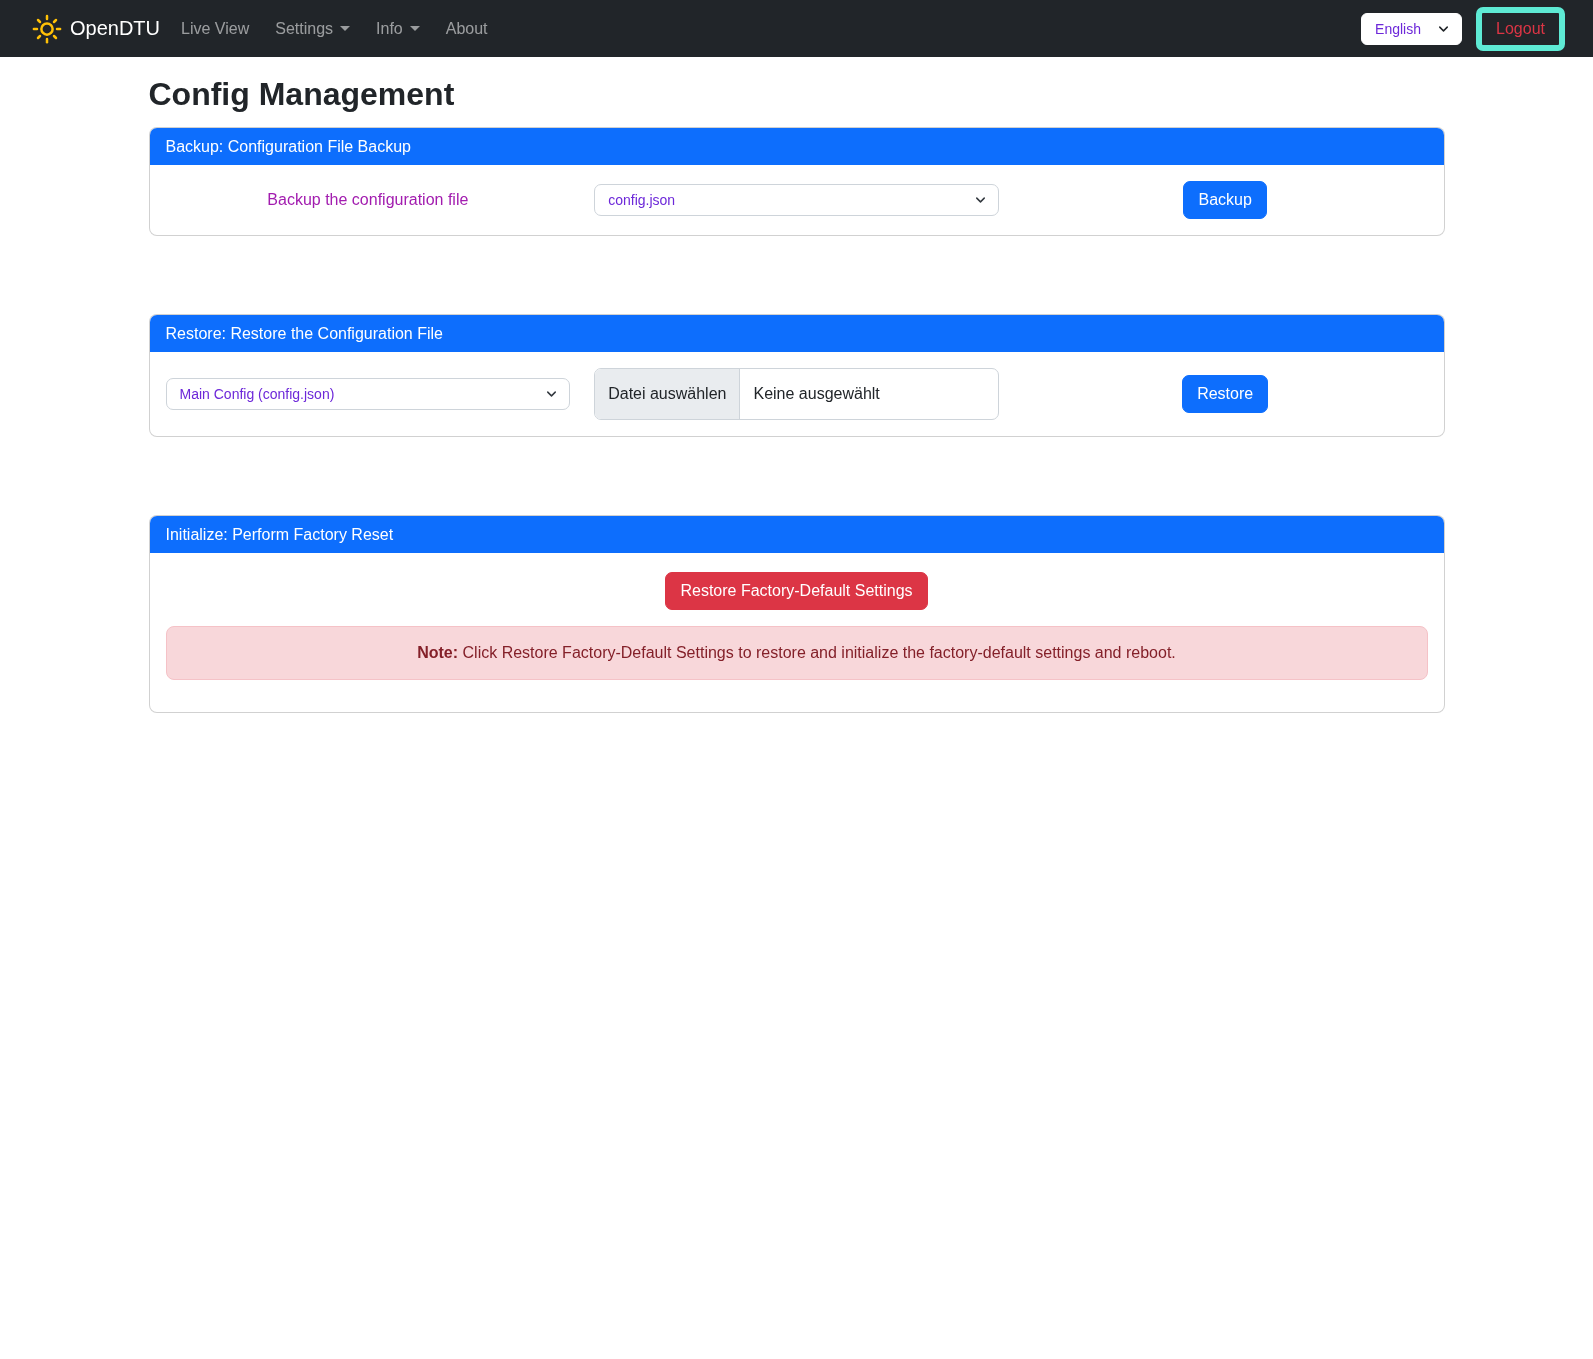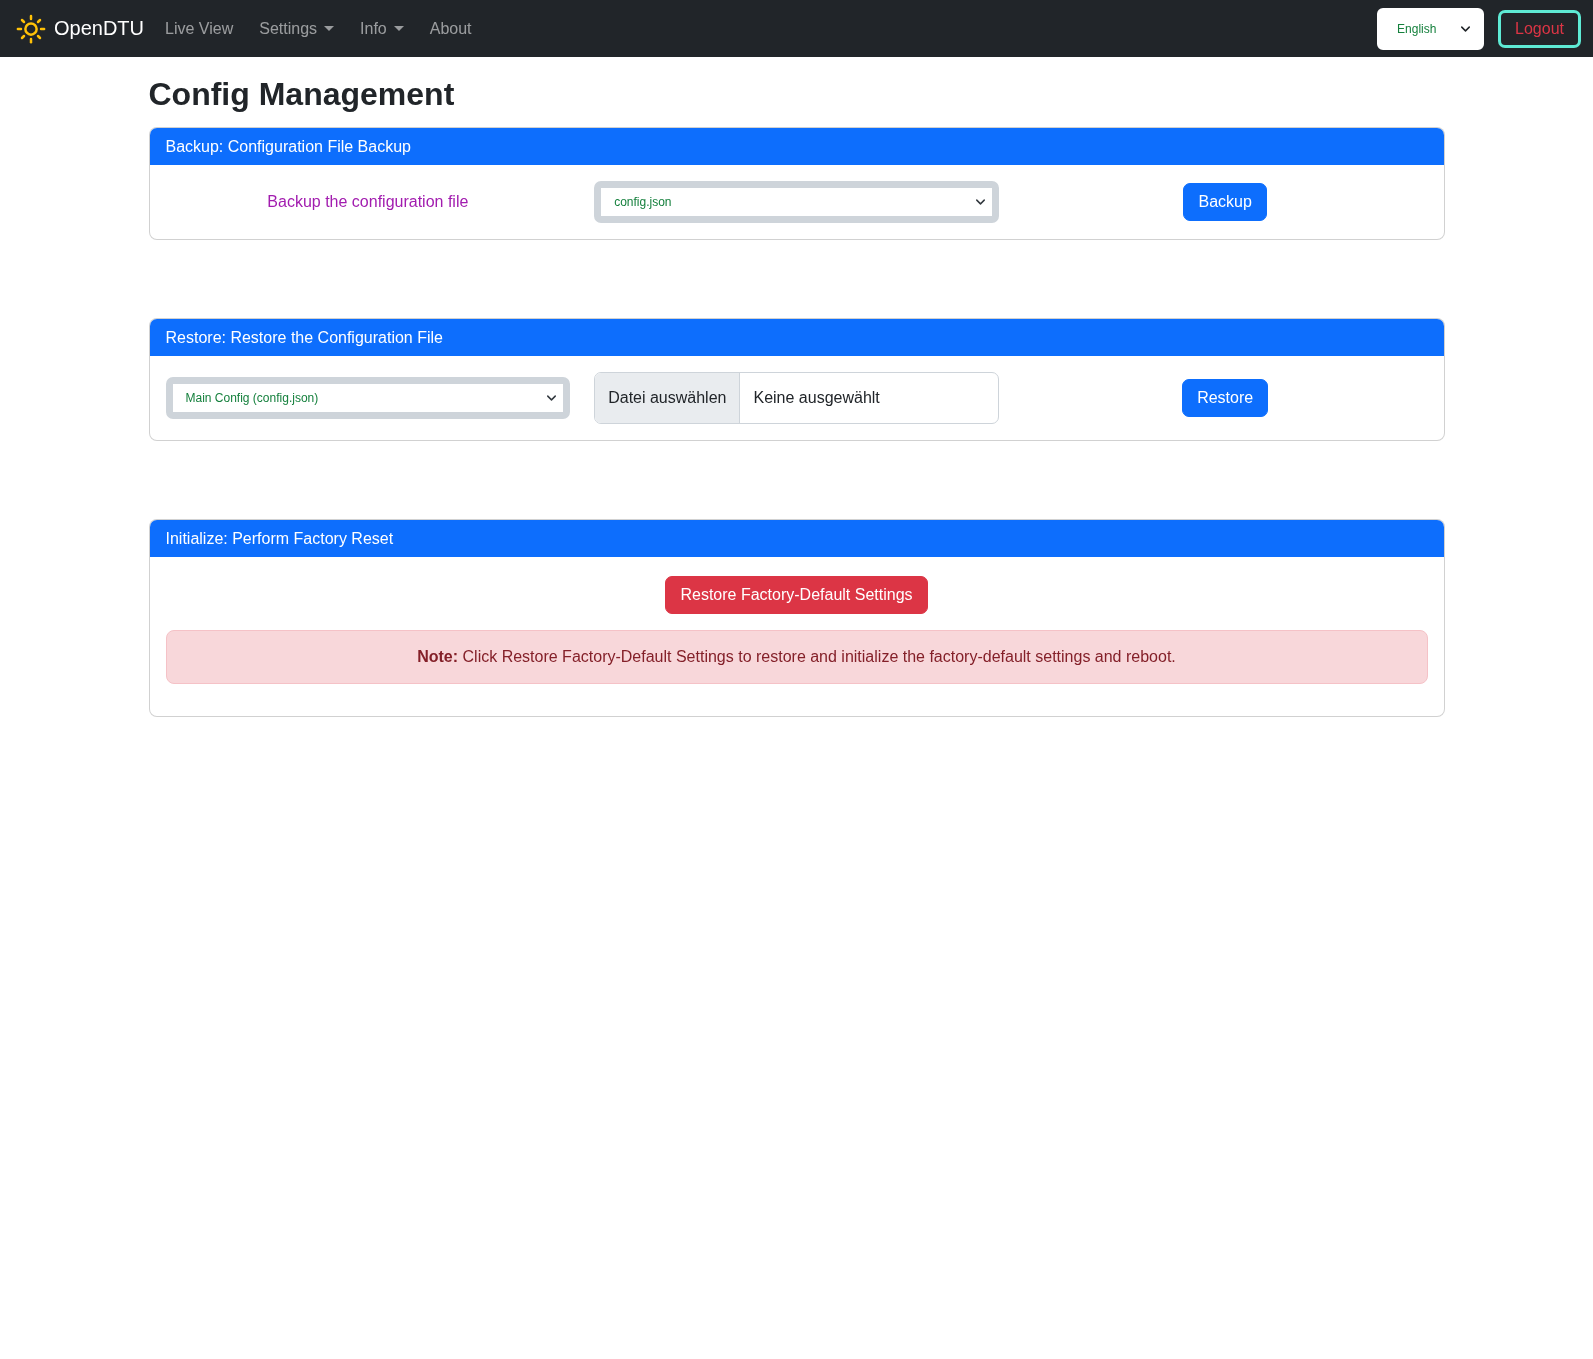--- a/index.html
+++ b/index.html
@@ -11,21 +11,21 @@
   }
   body { min-height: 1359px; width: 1593px; }
 
   
   .navbar {
     height: 57px;
     background: #212529;
     display: flex;
     align-items: center;
     justify-content: space-between;
-    padding: 0 12px;
+    padding: 0 28px;
   }
   .nav-left { display: flex; align-items: center; }
   .brand {
     display: flex; align-items: center; gap: 8px;
     color: #ffffff; font-size: 20px; text-decoration: none;
     padding: 4px 8px 4px 4px; cursor: pointer;
   }
   .brand-icon { display: flex; align-items: center; }
   .nav-link {
     color: rgba(255,255,255,0.55);
@@ -43,44 +43,44 @@
     border-right: 5px solid transparent;
     border-left: 5px solid transparent;
   }
   .nav-right { display: flex; align-items: center; gap: 14px; }
 
   .select-wrap { position: relative; display: inline-block; }
   .select-wrap select {
     appearance: none;
     -webkit-appearance: none;
     font-family: inherit;
-    font-size: 12px;
-    color: #15803d;
+    font-size: 14px;
+    color: #6d28d9;
     background: #ffffff;
-    border: 7px solid #6d28d9;
+    border: 1px solid #6d28d9;
     border-radius: 7px;
     padding: 7px 36px 7px 13px;
     cursor: pointer;
     width: 100%;
   }
   .select-wrap .chev {
     position: absolute;
     right: 11px; top: 50%;
     transform: translateY(-50%);
     pointer-events: none;
     display: flex;
   }
   .lang-select select { border-color: #ffffff; border-radius: 6px; padding-right: 40px; }
 
   .logout-btn {
     font-family: inherit;
     font-size: 16px;
     color: #dc3545;
     background: transparent;
-    border: 3px solid #5eead4;
+    border: 6px solid #5eead4;
     border-radius: 7px;
     padding: 7px 14px;
     cursor: pointer;
   }
 
   
   .container {
     max-width: 1320px;
     margin: 0 auto;
     padding: 0 12px;

